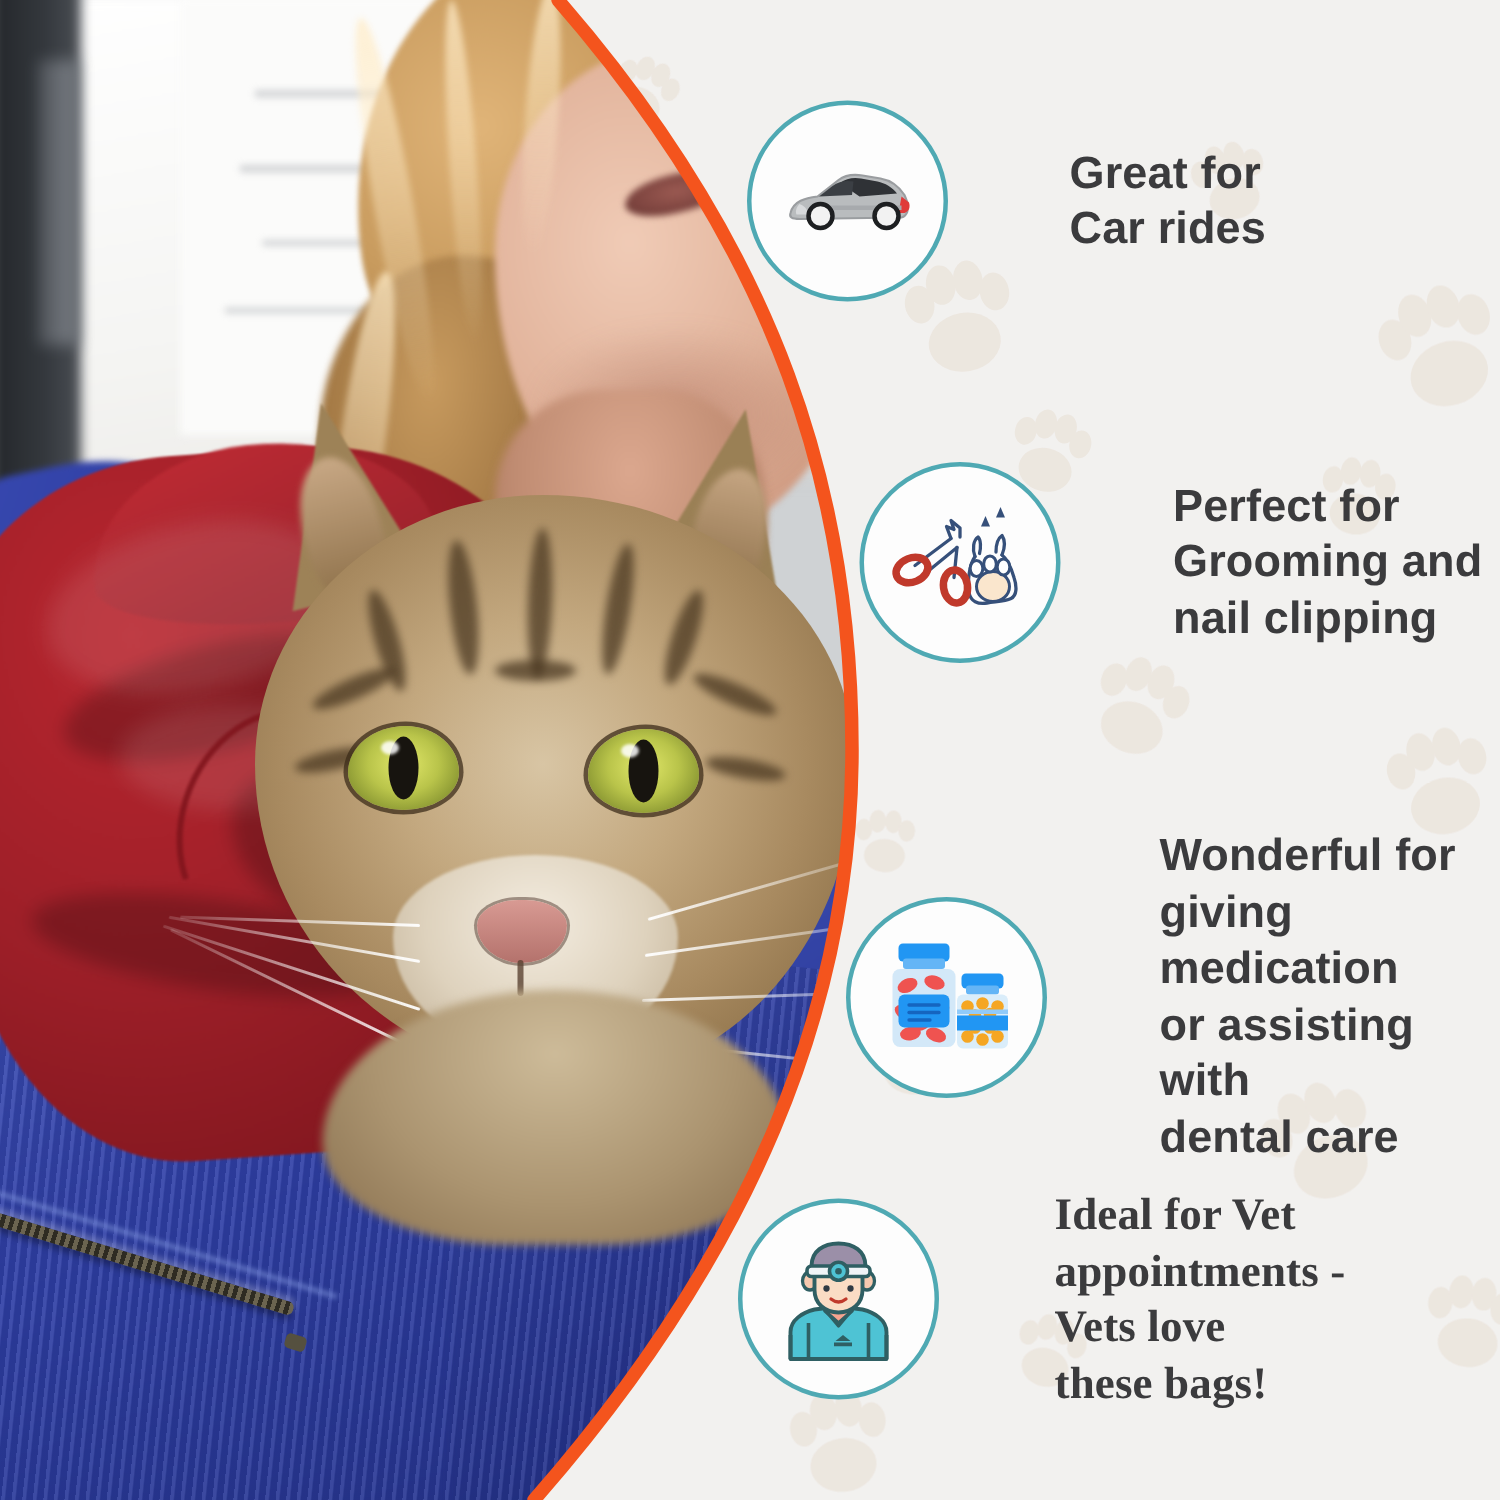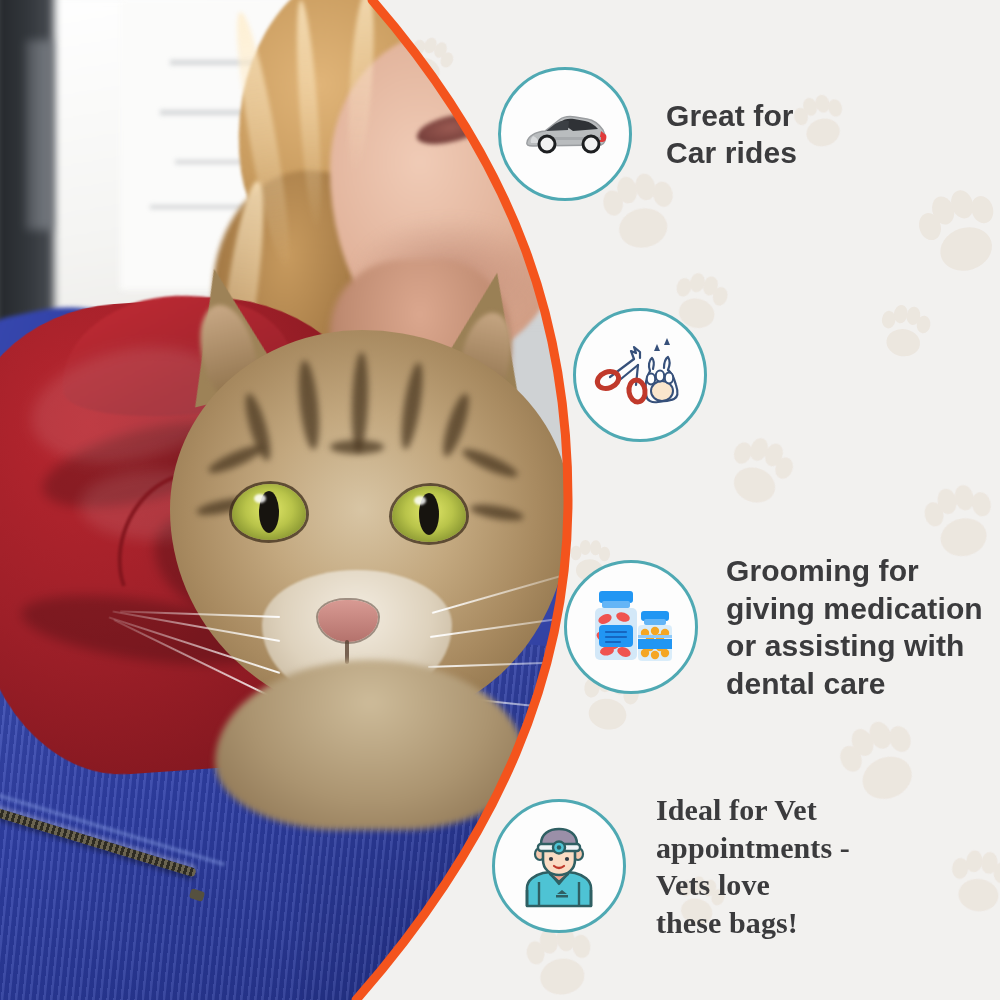--- a/index.html
+++ b/index.html
@@ -405,20 +405,21 @@
   
   .features {
     position: absolute;
     left: 0; top: 0;
     width: 1000px; height: 1000px;
   }
   .feature {
     position: absolute;
     display: flex;
     align-items: center;
+    gap: 47px;
   }
   .icon-circle {
     width: 134px;
     height: 134px;
     border-radius: 50%;
     background: #fdfdfd;
     border: 3px solid #4fa9b3;
     box-sizing: border-box;
     display: flex;
     align-items: center;
@@ -615,20 +616,23 @@
 
           <ellipse cx="72" cy="66" rx="11" ry="10" fill="#fae6cd" stroke="#36507a" stroke-width="2"></ellipse>
           <ellipse cx="61" cy="54" rx="4.2" ry="5.4" fill="#fff" stroke="#36507a" stroke-width="2"></ellipse>
           <ellipse cx="70" cy="51" rx="4.2" ry="5.4" fill="#fff" stroke="#36507a" stroke-width="2"></ellipse>
           <ellipse cx="79" cy="53" rx="4.2" ry="5.4" fill="#fff" stroke="#36507a" stroke-width="2"></ellipse>
 
           <path d="M64 26 l3 -7 l3 7 z" fill="#36507a"></path>
           <path d="M74 20 l3 -7 l3 7 z" fill="#36507a"></path>
         </svg>
       </div>
+      <div class="feature-text">Perfect for
+Grooming and
+nail clipping</div>
     </div>
 
     <div class="feature" id="feature-2">
       <div class="icon-circle">
         <svg width="104" height="104" viewBox="0 0 104 104" xmlns="http://www.w3.org/2000/svg">
 
           <rect x="20" y="16" width="34" height="12" rx="3" fill="#2196f3"></rect>
           <rect x="23" y="26" width="28" height="7" rx="2" fill="#64b5f6"></rect>
           <path d="M21 33 h32 a5 5 0 0 1 5 5 v42 a5 5 0 0 1 -5 5 h-32 a5 5 0 0 1 -5 -5 v-42 a5 5 0 0 1 5 -5 z" fill="#cfe6f7" opacity="0.92"></path>
           <g fill="#ef5350">
@@ -659,21 +663,21 @@
             <circle cx="66" cy="78" r="4.2"></circle>
               <circle cx="76" cy="80" r="4.2"></circle>
             <circle cx="86" cy="78" r="4.2"></circle>
               <circle cx="71" cy="72" r="4.2"></circle>
             <circle cx="81" cy="72" r="4.2"></circle>
           </g>
           <rect x="59" y="64" width="34" height="10" fill="#2196f3"></rect>
           <rect x="59" y="60" width="34" height="3" fill="#90caf9"></rect>
         </svg>
       </div>
-      <div class="feature-text">Grooming for
+      <div class="feature-text">Wonderful for
 giving medication
 or assisting with
 dental care</div>
     </div>
 
     <div class="feature" id="feature-3">
       <div class="icon-circle">
         <svg width="100" height="100" viewBox="0 0 100 100" xmlns="http://www.w3.org/2000/svg">
 
           <path d="M18 90 L18 72 C18 64 26 59 34 57 L50 55 L66 57 C74 59 82 64 82 72 L82 90 Z" fill="#4ec3d4" stroke="#2f5f63" stroke-width="2.6" stroke-linejoin="round"></path>

